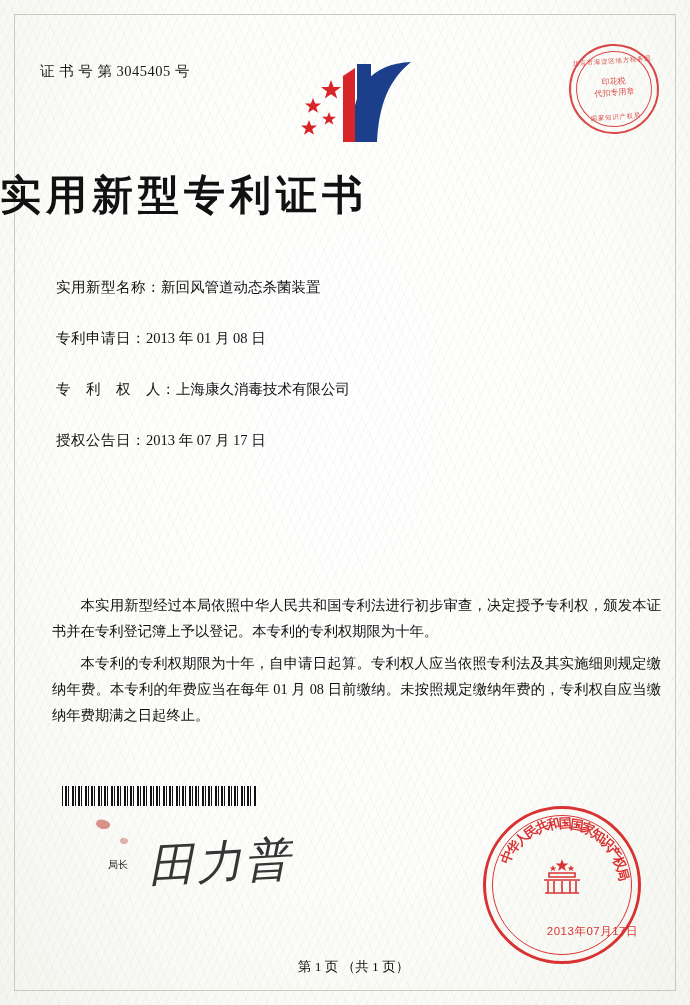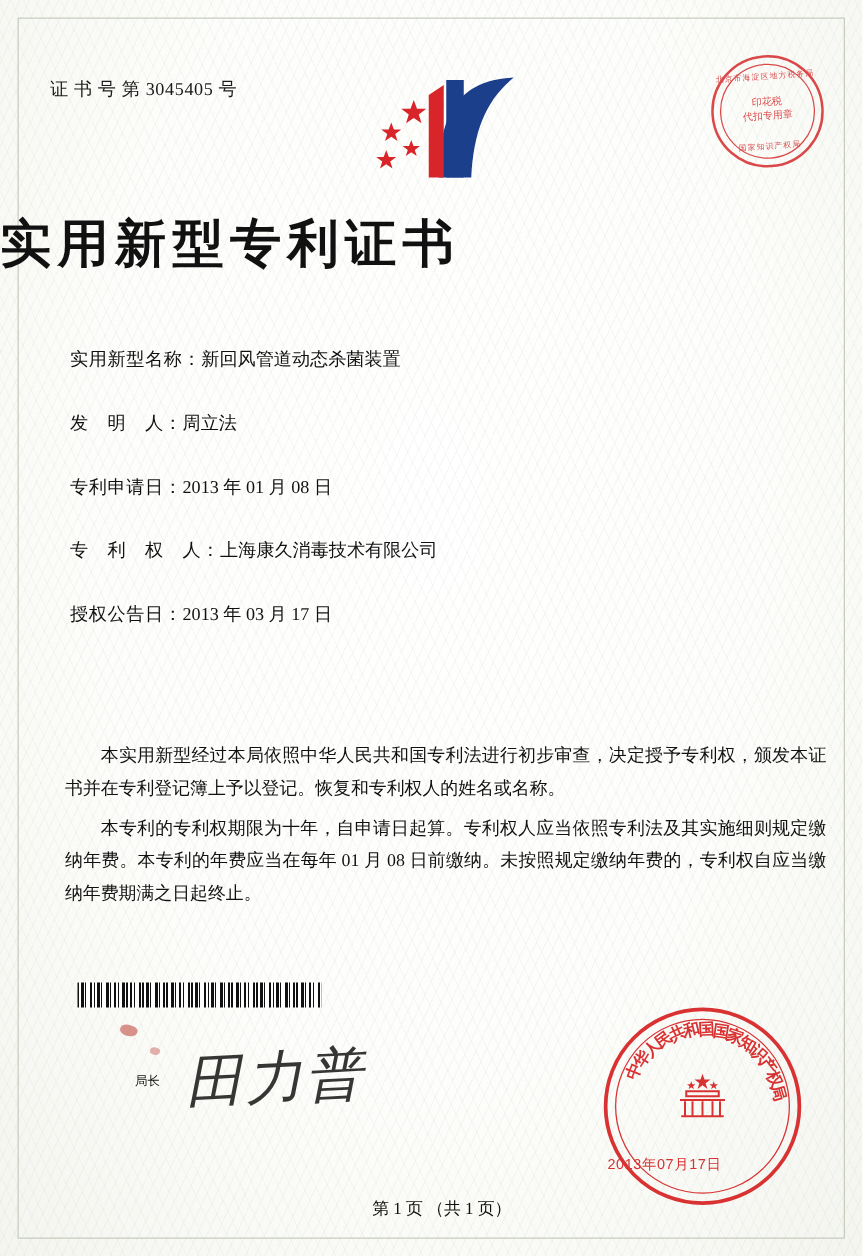--- a/index.html
+++ b/index.html
@@ -229,21 +229,21 @@
     top: 50%;
     width: 54px;
     height: 54px;
     margin-left: -27px;
     margin-top: -32px;
   }
   .seal .seal-date {
     position: absolute;
     left: 0; right: 0;
     bottom: 22px;
-    text-align: left;
+    text-align: right;
     font-size: 11.5px;
     font-family: "Liberation Sans", sans-serif;
     letter-spacing: 0.5px;
   }
   .footer {
     position: absolute;
     left: 0; right: 0;
     top: 958px;
     text-align: center;
     font-size: 13.5px;
@@ -287,35 +287,32 @@
       </svg>
     </div>
 
     <div class="title">实用新型专利证书</div>
 
     <div class="fields">
       <div class="field">
         <span class="label">实用新型名称：</span><span class="value">新回风管道动态杀菌装置</span>
       </div>
       <div class="field">
-        <span class="label">发　明　人：</span><span class="value">周立法</span>
-      </div>
-      <div class="field">
         <span class="label">专利申请日：</span><span class="value">2013 年 01 月 08 日</span>
       </div>
       <div class="field">
         <span class="label">专　利　权　人：</span><span class="value">上海康久消毒技术有限公司</span>
       </div>
       <div class="field">
-        <span class="label">授权公告日：</span><span class="value">2013 年 03 月 17 日</span>
+        <span class="label">授权公告日：</span><span class="value">2013 年 07 月 17 日</span>
       </div>
     </div>
 
     <div class="paragraphs">
-      <p>本实用新型经过本局依照中华人民共和国专利法进行初步审查，决定授予专利权，颁发本证书并在专利登记簿上予以登记。恢复和专利权人的姓名或名称。</p>
+      <p>本实用新型经过本局依照中华人民共和国专利法进行初步审查，决定授予专利权，颁发本证书并在专利登记簿上予以登记。本专利的专利权期限为十年。</p>
       <p>本专利的专利权期限为十年，自申请日起算。专利权人应当依照专利法及其实施细则规定缴纳年费。本专利的年费应当在每年 01 月 08 日前缴纳。未按照规定缴纳年费的，专利权自应当缴纳年费期满之日起终止。</p>
     </div>
 
     <div class="barcode"></div>
 
     <div class="ink-smudge"></div>
     <div class="ink-smudge two"></div>
 
     <div class="signature-label">局长</div>
     <div class="signature">田力普</div>

